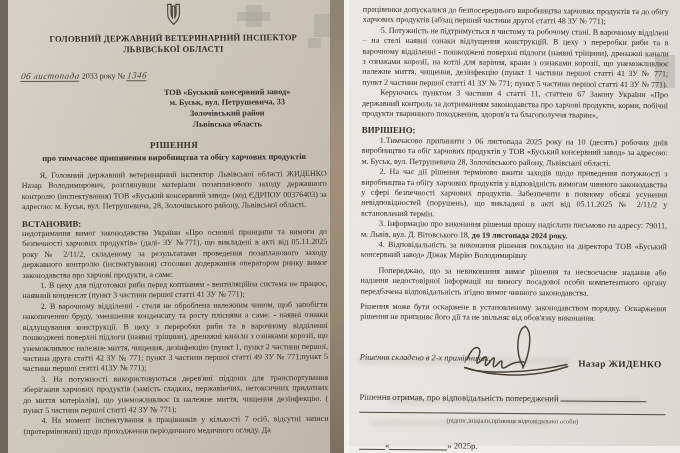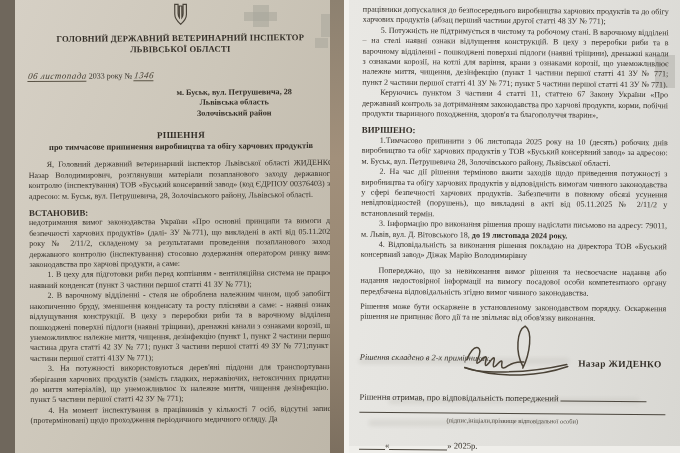--- a/index.html
+++ b/index.html
@@ -1,19 +1,19 @@
 <!DOCTYPE html>
 <html><head>
 <meta charset="utf-8">
 <style>
   html,body{margin:0;padding:0;background:#5f584e;}
   .stage{position:relative;width:680px;height:453px;overflow:hidden;
          font-family:"Liberation Serif", serif;color:#332e27;background:#6f675c;}
   .paper{position:absolute;top:0;height:453px;overflow:hidden;}
-  .paper-left{left:15px;width:330px;
+  .paper-left{left:8px;width:330px;
     background:linear-gradient(112deg,#d6d0c5 0%,#ccc6b9 45%,#bdb6a8 100%);}
   .edge-strip{position:absolute;top:0;left:330px;width:14px;height:453px;
     background:linear-gradient(180deg,#8d8170 0%,#a2907b 35%,#968672 70%,#7c6f5f 100%);}
   .white-sliver{position:absolute;top:0;left:344px;width:5px;height:453px;background:#f3f2ee;}
   .paper-right{left:349px;width:331px;
     background:linear-gradient(100deg,#e9e8e4 0%,#e2e1dd 55%,#d8d7d2 100%);}
   .paper-right .bottom-edge{position:absolute;left:0;bottom:0;width:100%;height:7px;
     background:#efeeea;}
   .content{position:relative;font-size:8px;line-height:10.4px;text-align:justify;}
   .content-left{padding:3px 11px 0 14px;transform:rotate(-0.4deg);}
@@ -65,23 +65,24 @@
       <div class="hdr">ГОЛОВНИЙ ДЕРЖАВНИЙ ВЕТЕРИНАРНИЙ ІНСПЕКТОР</div>
       <div class="hdr">ЛЬВІВСЬКОЇ  ОБЛАСТІ</div>
 
       <div class="date-line">
         <span class="hw">06 листопада</span>
         <span>2033 року №</span>
         <span class="hw">1346</span>
       </div>
 
       <div class="addressee">
-        <div>м. Буськ, вул. Петрушевича, 28</div>
+        <div>ТОВ «Буський консервний завод»</div>
+        <div>м. Буськ, вул. Петрушевича, 33</div>
+        <div>Золочівський район</div>
         <div>Львівська область</div>
-        <div>Золочівський район</div>
       </div>
 
       <div class="title">РІШЕННЯ</div>
       <div class="subtitle">про тимчасове припинення  виробництва та обігу харчових продуктів</div>
 
       <p class="ind gap-top" style="margin-top:7px;">Я, Головний державний ветеринарний  інспектор Львівської області ЖИДЕНКО Назар Володимирович, розглянувши матеріали позапланового заходу державного контролю (інспектування) ТОВ «Буський консервний завод» (код ЄДРПОУ 00376403) за адресою: м. Буськ, вул. Петрушевича, 28, Золочівського району,  Львівської області.</p>
 
       <div class="bold-head">ВСТАНОВИВ:</div>
       <p>недотримання вимог законодавства України «Про основні принципи та вимоги до безпечності харчових продуктів» (далі- ЗУ №771), що викладені в акті від 05.11.2025 року № 2/11/2, складеному за результатами проведення позапланового заходу державного контролю (інспектування) стосовно додержання оператором ринку вимог законодавства про харчові продукти, а саме:</p>
       <p class="ind">1. В цеху для підготовки риби перед коптінням - вентиляційна система не працює, наявний конденсат (пункт 3 частини першої статті 41 ЗУ № 771);</p>

